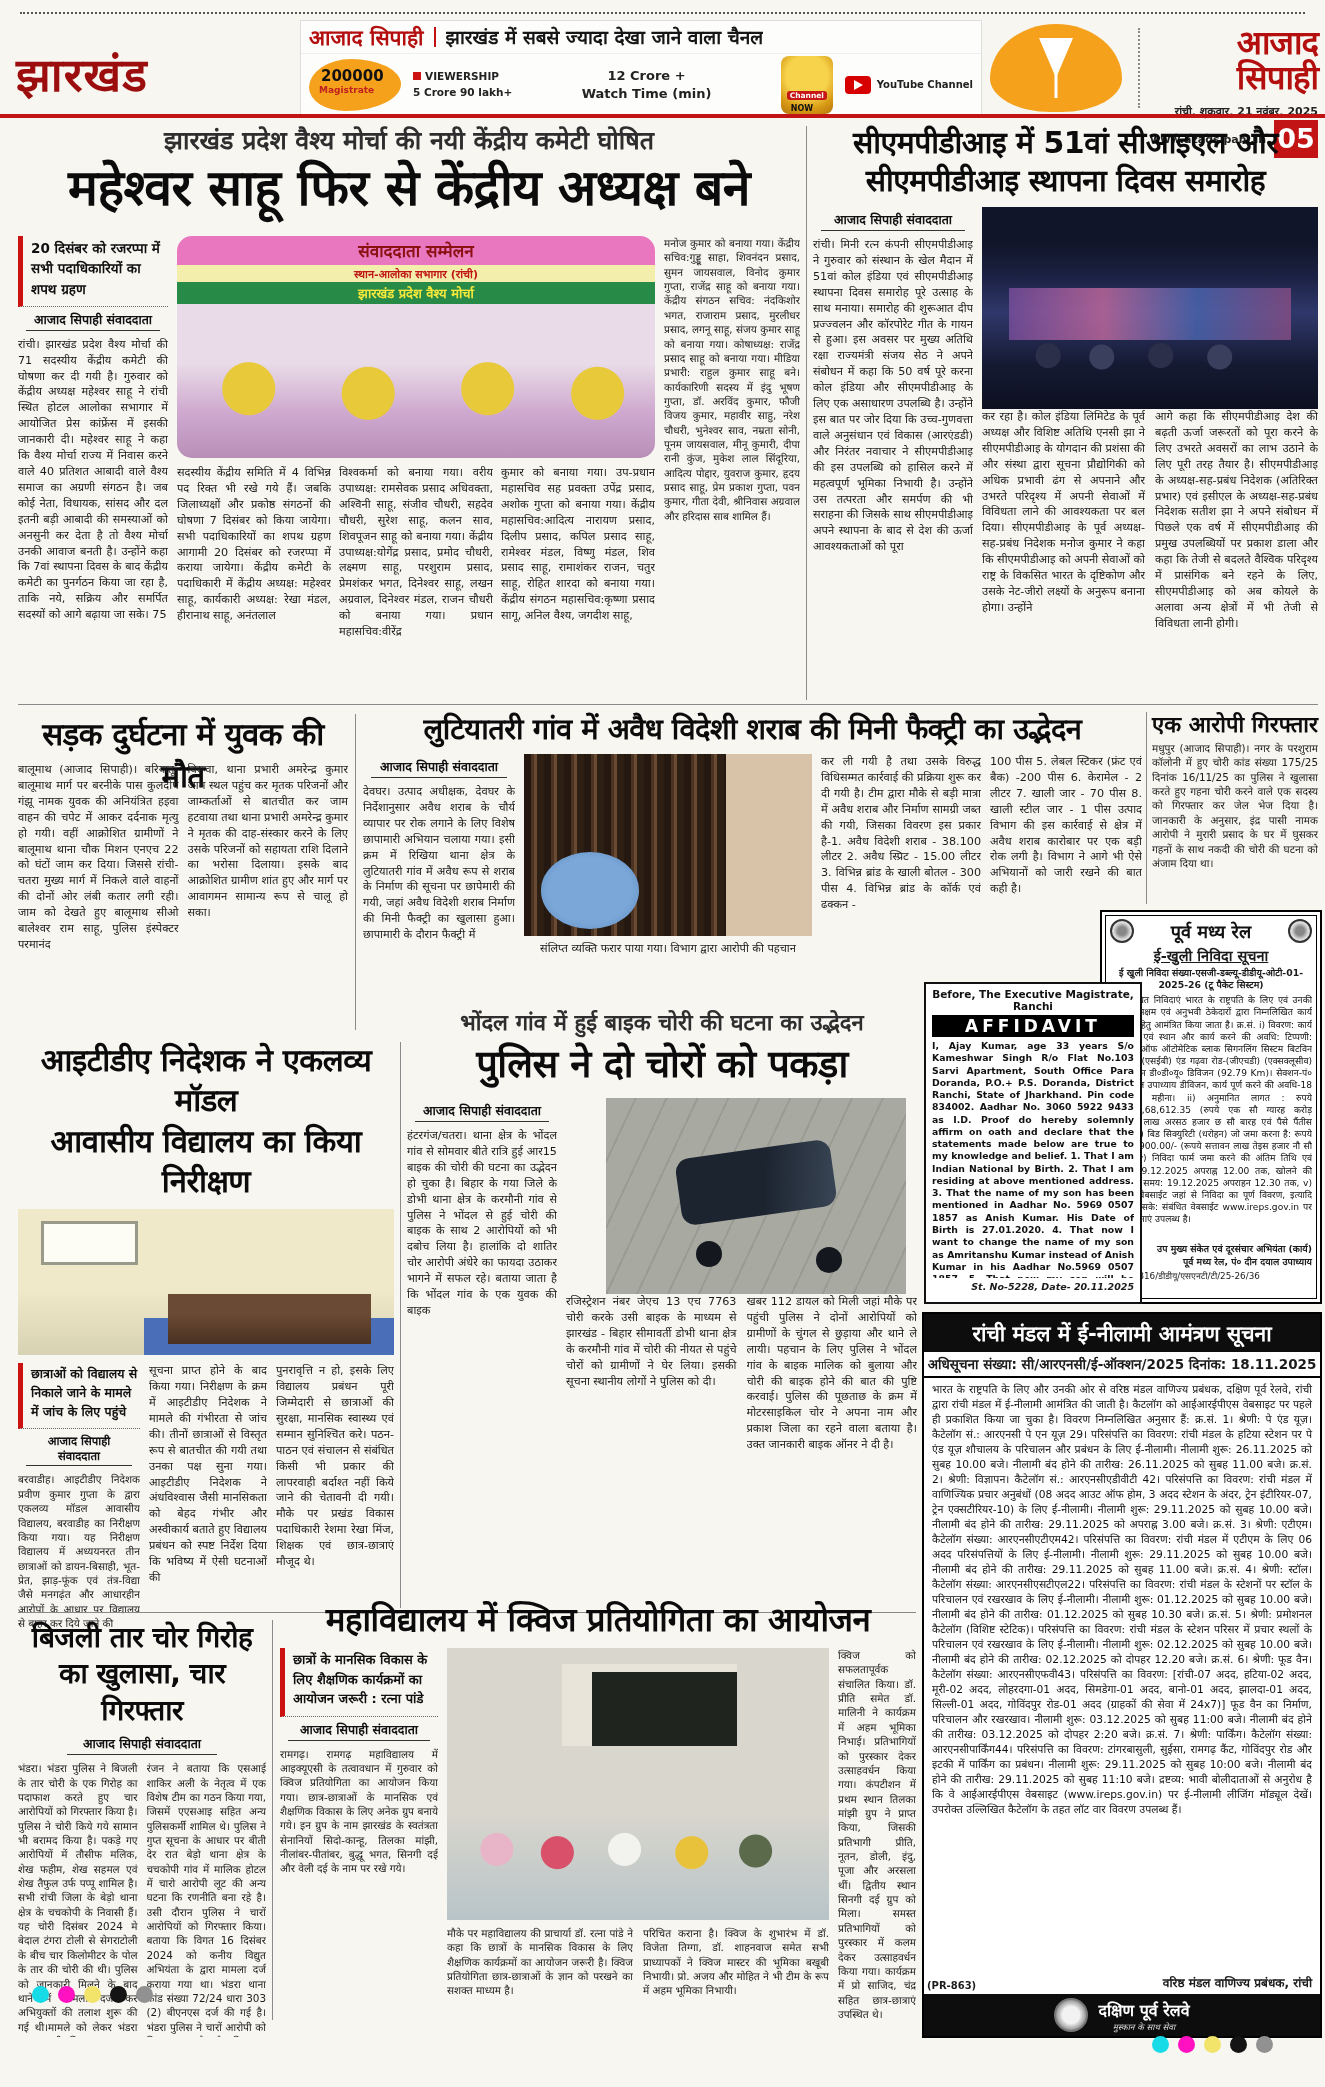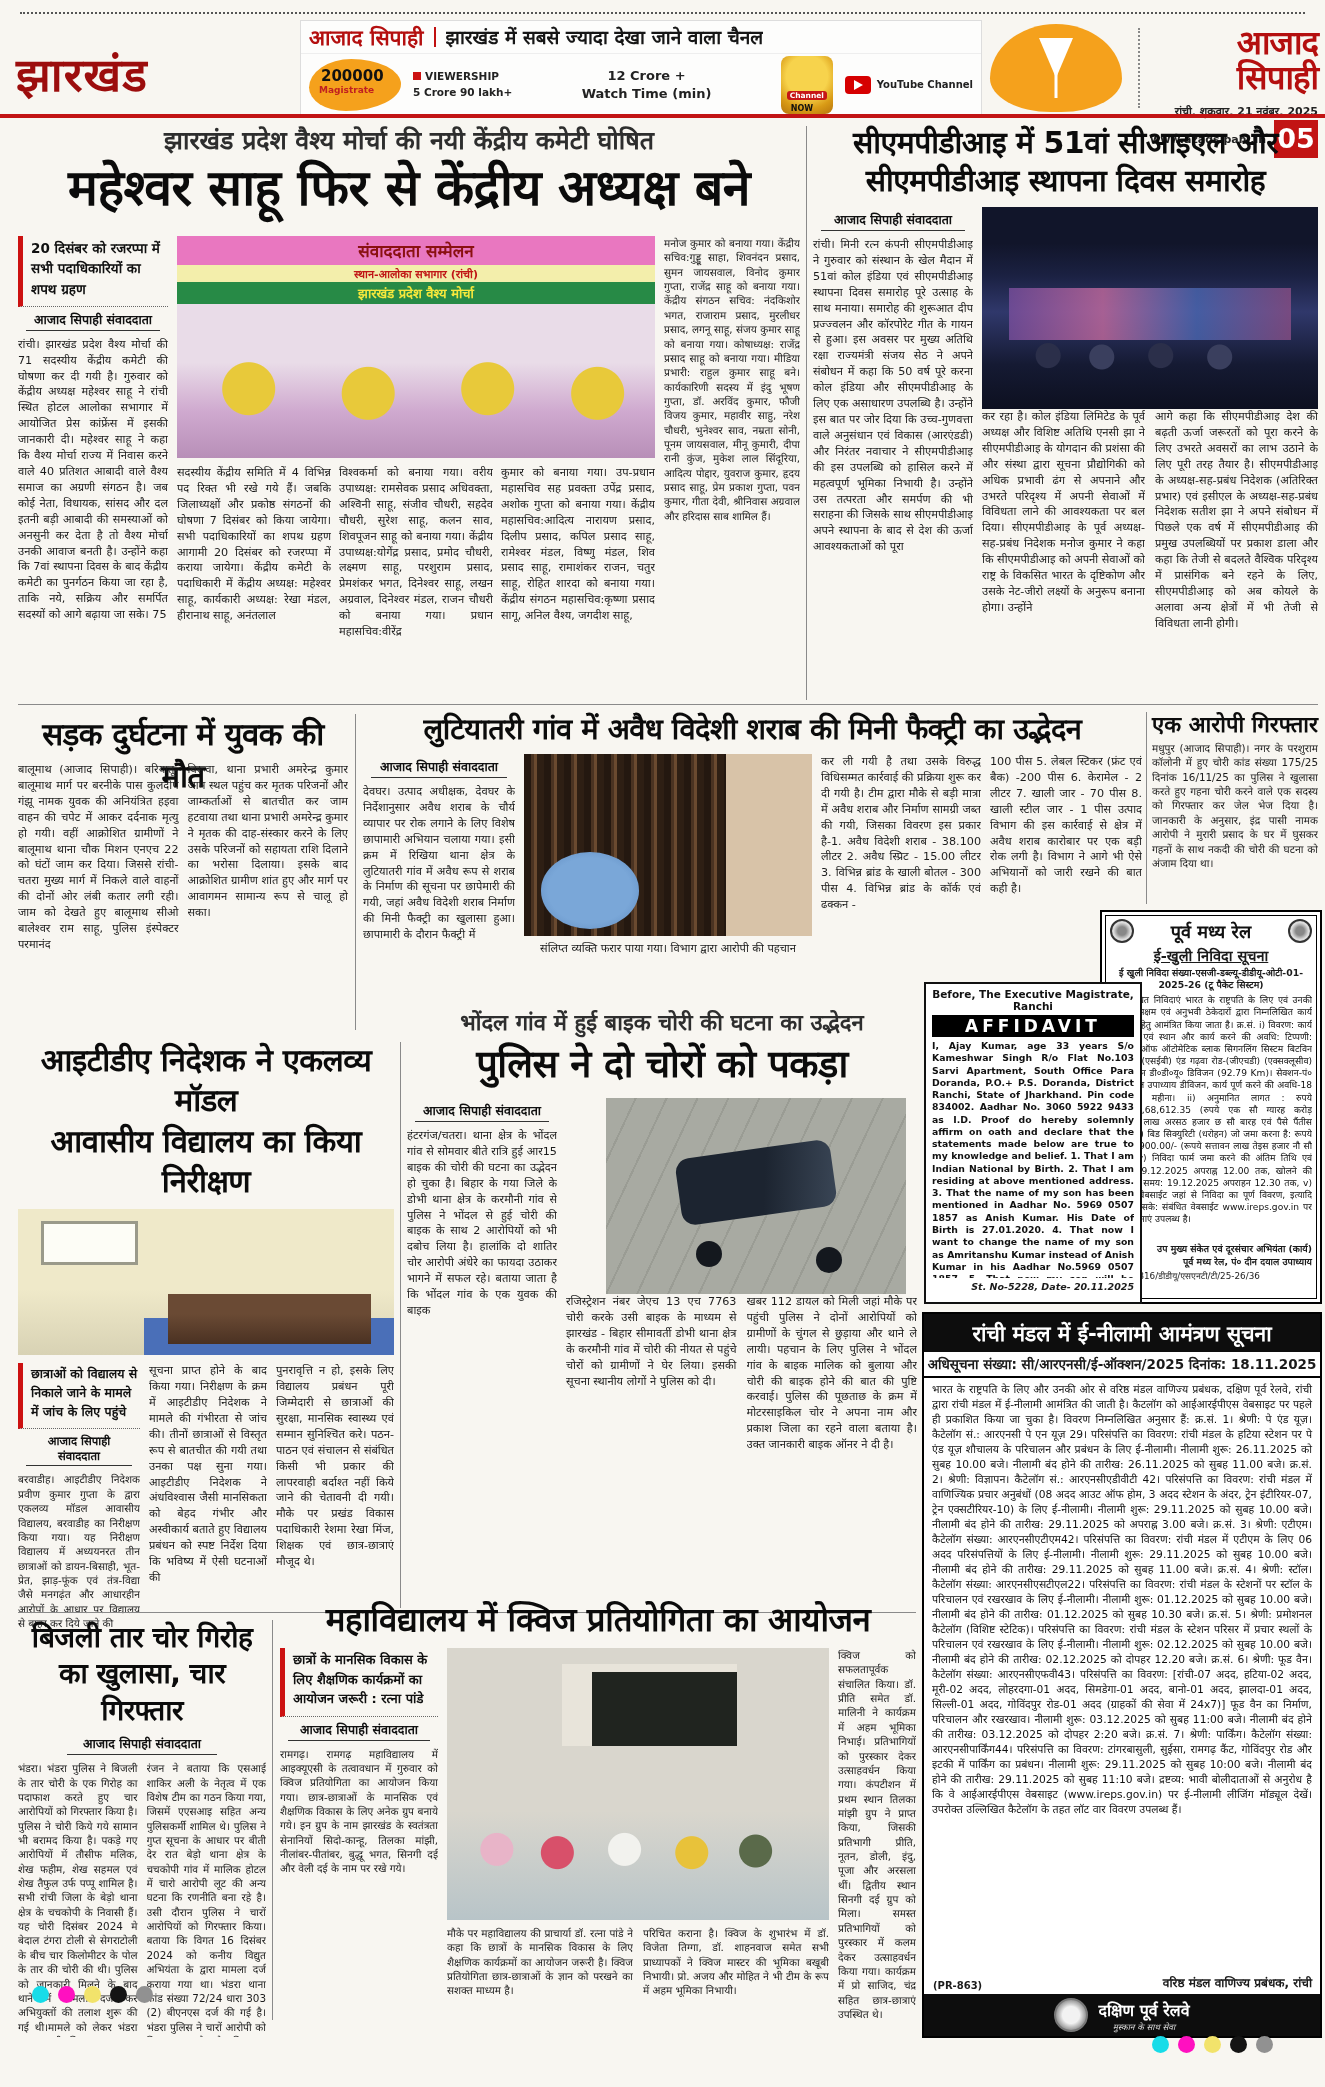--- a/index.html
+++ b/index.html
@@ -50,21 +50,21 @@
               width:0;height:0;border-left:17px solid transparent;border-right:17px solid transparent;border-top:40px solid #fff;}
   .nib:after{content:"";position:absolute;left:50%;top:48px;transform:translateX(-50%);width:3px;height:26px;background:#fff;}
   .brand-name{color:#b40f0f;font-weight:bold;font-size:33px;text-align:right;letter-spacing:-1px;line-height:1.05;}
   .brand-date{font-size:11px;font-weight:bold;color:#222;text-align:right;margin-top:8px;}
   .brand-web{font-size:11px;font-weight:bold;color:#222;text-align:right;}
   .pageno{background:#c21414;color:#fff;font-weight:bold;font-size:27px;text-align:center;
           width:46px;height:38px;line-height:38px;}
   .dot-sep{border-left:2px dotted #888;}
   
   .photo{overflow:hidden;position:relative;}
-  .ph-press{display:flex;flex-direction:column;}
+  .ph-press{display:flex;flex-direction:column;border-radius:15px;}
   .ph-press .strip1{background:#e977c0;color:#8a1111;font-weight:bold;font-size:17px;text-align:center;padding:3px 0;}
   .ph-press .strip2{background:#f3eeab;color:#c01616;font-weight:bold;font-size:11px;text-align:center;padding:1px 0;}
   .ph-press .strip3{background:#278a46;color:#f7e83c;font-weight:bold;font-size:13px;text-align:center;padding:2px 0;}
   .ph-press .crowd{flex:1;background:
       radial-gradient(circle at 15% 55%,#e8c93a 0 26px,transparent 27px),
       radial-gradient(circle at 40% 58%,#e8c93a 0 26px,transparent 27px),
       radial-gradient(circle at 65% 55%,#e8c93a 0 26px,transparent 27px),
       radial-gradient(circle at 88% 58%,#e8c93a 0 26px,transparent 27px),
       linear-gradient(180deg,#e9dce8 0 38%,#cfa9cf 70%,#b88fb8 100%);}
   .ph-stage{background:
@@ -115,21 +115,21 @@
           background:radial-gradient(circle,#888 0 30%,#ddd 60%);}
   .tender-title{font-weight:bold;font-size:14.5px;text-align:center;text-decoration:underline;margin:2px 0;}
   .tender-ref{font-weight:bold;font-size:9.3px;text-align:center;line-height:1.3;margin-bottom:3px;}
   .tender-body{font-size:9.1px;line-height:1.34;text-align:justify;color:#111;overflow:hidden;}
   .tender-sign{font-size:9.3px;font-weight:bold;text-align:right;line-height:1.35;margin-top:3px;}
   .tender-pr{font-size:8.8px;margin-top:2px;}
   .auction{border:2.5px solid #000;background:#fff;display:flex;flex-direction:column;}
   .auction-head{background:#0d0d0d;color:#fff;font-weight:bold;font-size:21px;text-align:center;padding:5px 0;}
   .auction-ref{font-weight:bold;font-size:13.5px;text-align:center;border-bottom:2px solid #000;padding:3px 0;}
   .auction-body{font-size:10.7px;line-height:1.4;text-align:justify;padding:5px 8px;color:#111;flex:1;overflow:hidden;}
-  .auction-foot{display:flex;justify-content:space-between;align-items:flex-end;padding:0 8px 3px 9px;}
+  .auction-foot{display:flex;justify-content:space-between;align-items:flex-end;padding:0 8px 3px 3px;}
   .auction-pr{font-size:10px;font-weight:bold;}
   .auction-sign{font-size:12px;font-weight:bold;}
   .ser-bar{background:#0d0d0d;color:#fff;display:flex;align-items:center;justify-content:center;gap:10px;padding:4px 0;}
   .ser-logo{width:30px;height:30px;border-radius:50%;background:radial-gradient(circle,#f2f2f2 0 40%,#999 70%);border:2px solid #777;}
   .ser-name{font-weight:bold;font-size:16px;}
   .ser-tag{font-size:8.5px;font-style:italic;color:#ddd;}
   
   .dot{width:17px;height:17px;border-radius:50%;display:inline-block;margin-right:9px;}
 </style>
 </head>

